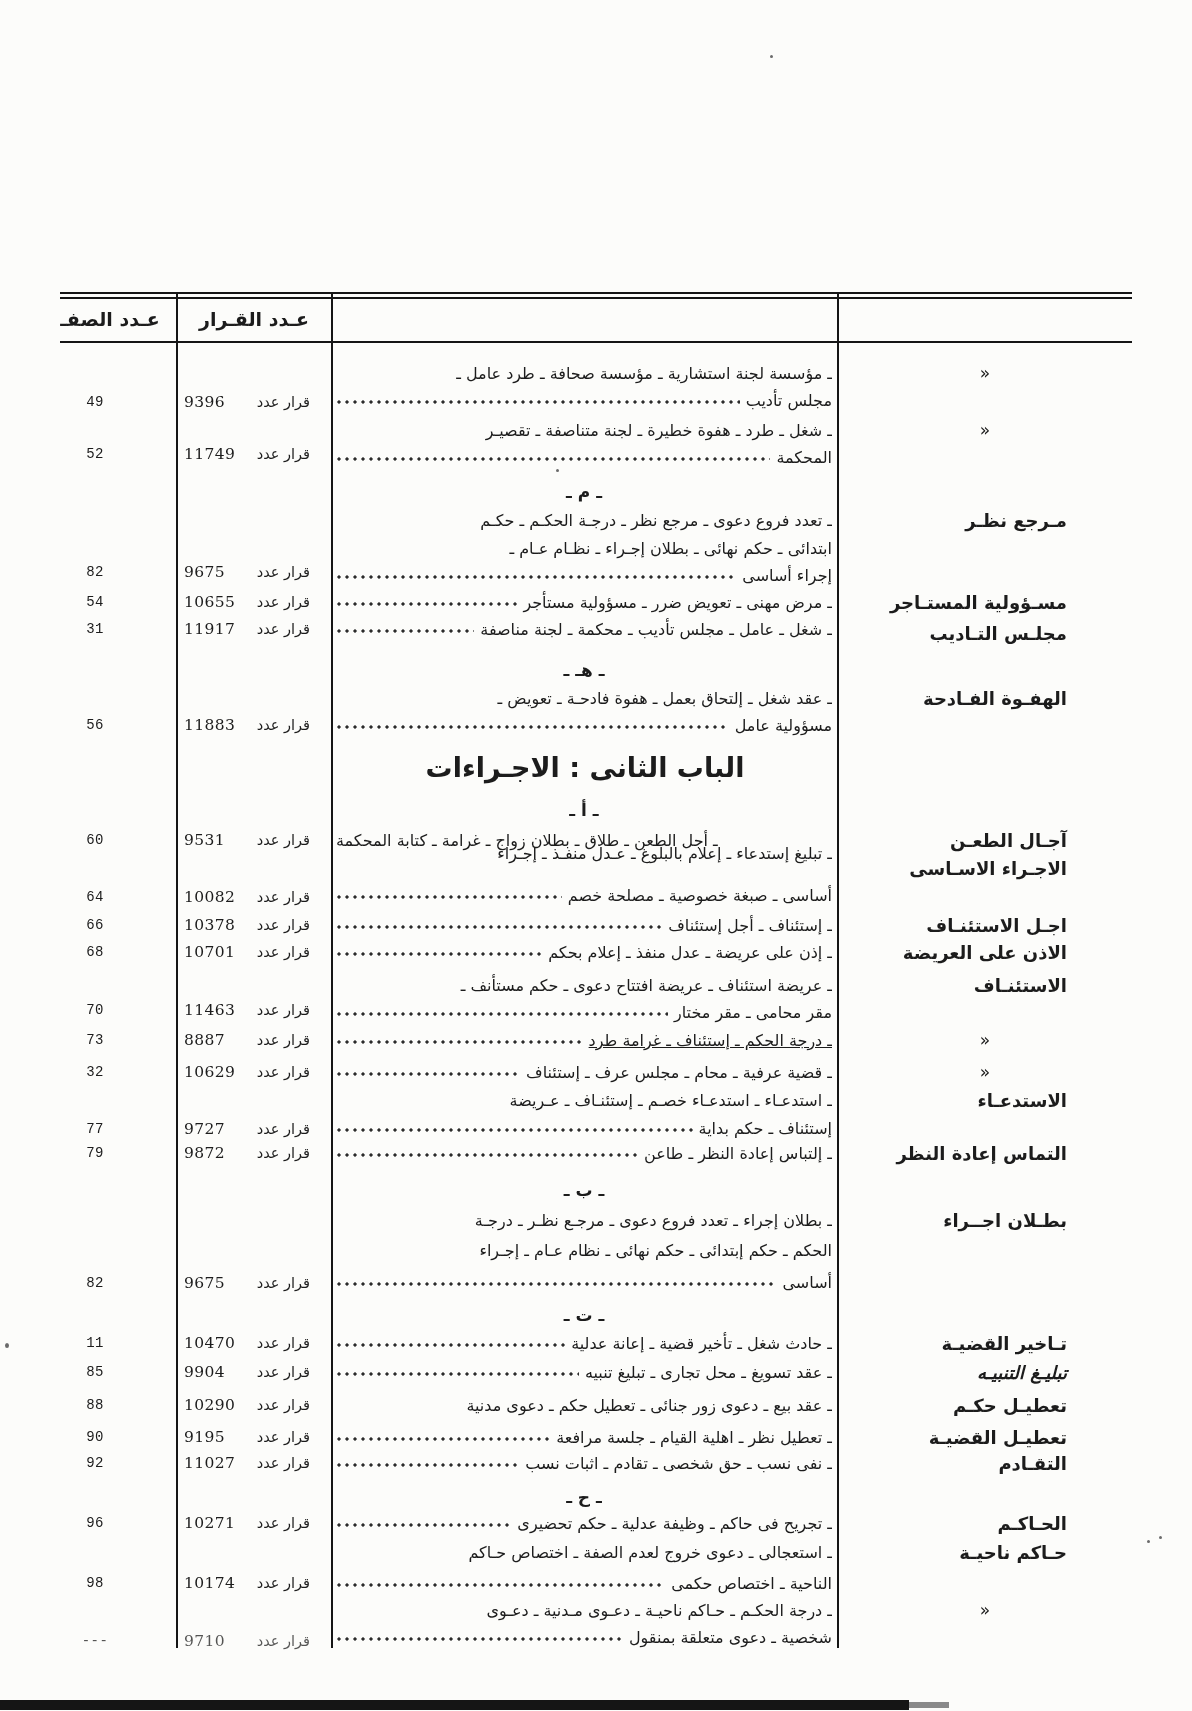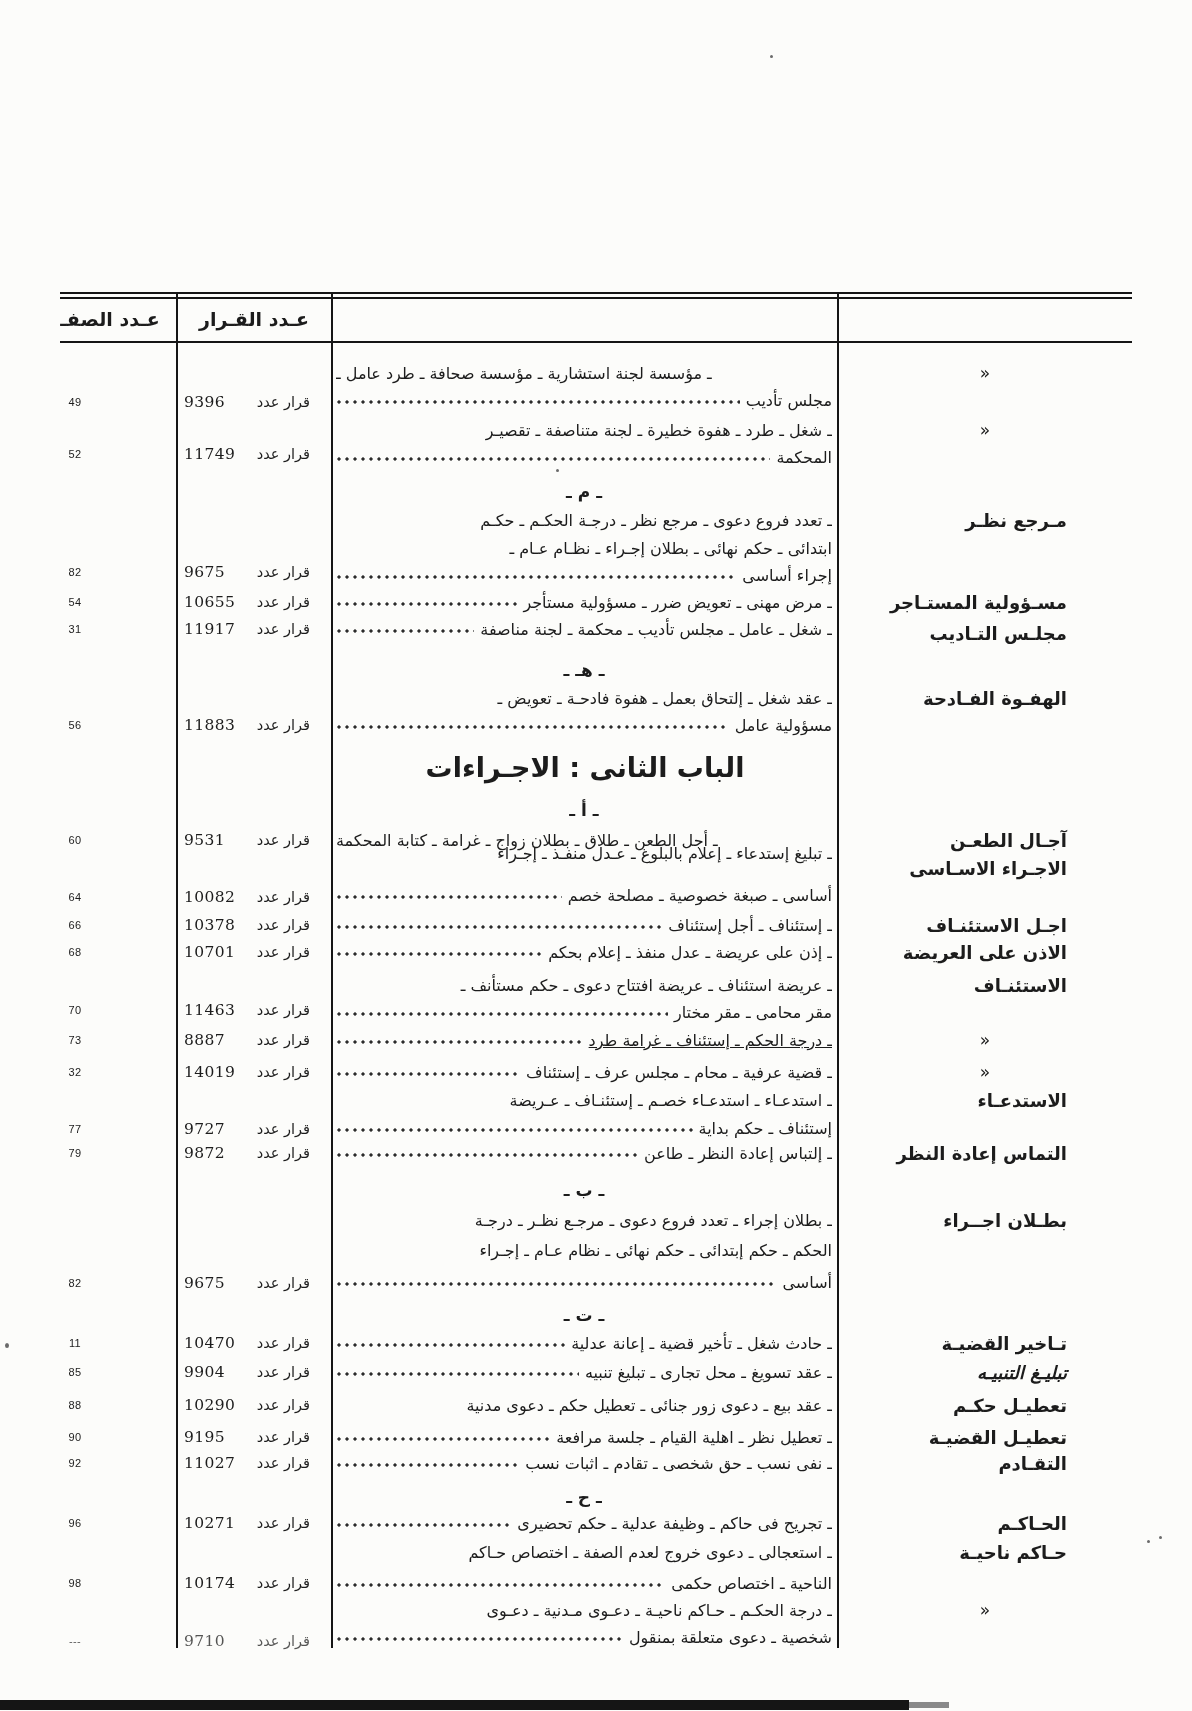--- a/index.html
+++ b/index.html
@@ -12,22 +12,22 @@
   .desc-line{position:absolute;left:336px;width:496px;height:26px;direction:rtl;display:flex;
              align-items:center;font-size:16px;white-space:nowrap;overflow:hidden;}
   .desc-line .txt{flex:0 0 auto;}
   .desc-line .lead{flex:1 1 auto;min-width:6px;height:26px;margin-right:6px;
         background-image:radial-gradient(circle at 3px 15px,#2b2b2b 1.35px,transparent 1.9px);
         background-repeat:repeat-x;background-size:8px 26px;}
   .decision{position:absolute;left:184px;width:126px;height:24px;direction:rtl;display:flex;
             justify-content:space-between;align-items:center;font-size:14.5px;white-space:nowrap;}
   .decision .num{font-family:"DejaVu Serif",serif;font-size:15.5px;letter-spacing:.4px;}
   .decision.cut,.page-num.cut{opacity:.75;}
-  .page-num{position:absolute;left:54px;width:42px;height:24px;display:flex;align-items:center;
-            justify-content:center;font-family:Liberation Sans, sans-serif;font-size:11px;letter-spacing:.4px;}
+  .page-num{position:absolute;left:74px;width:42px;height:24px;display:flex;align-items:center;
+            justify-content:center;font-family:Liberation Mono, monospace;font-size:14px;letter-spacing:.4px;}
   .key-label{position:absolute;left:845px;width:222px;height:28px;direction:rtl;display:flex;
              align-items:center;font-weight:bold;font-size:18px;white-space:nowrap;}
   .key-ditto{position:absolute;left:838px;width:294px;height:24px;display:flex;align-items:center;
              justify-content:center;font-size:17px;}
   .divider{position:absolute;left:336px;width:496px;height:26px;display:flex;align-items:center;
            justify-content:center;font-weight:bold;font-size:17px;direction:rtl;}
   .chapter{position:absolute;left:332px;width:506px;height:40px;display:flex;align-items:center;
            justify-content:center;font-weight:bold;font-size:27px;direction:rtl;}
   .speck{position:absolute;background:#6a6a6a;border-radius:50%;}
 </style>
@@ -50,21 +50,21 @@
   <div class="speck" style="left:770px;top:55px;width:3px;height:3px;"></div>
   <div class="speck" style="left:556px;top:469px;width:3px;height:3px;"></div>
   <div class="speck" style="left:5px;top:1343px;width:4px;height:5px;"></div>
   <div class="speck" style="left:1147px;top:1540px;width:3px;height:3px;"></div>
   <div class="speck" style="left:1159px;top:1536px;width:3px;height:3px;"></div>
 
   <div class="hdr" style="left:58px;top:305px;width:104px;height:28px;">عـدد الصفـ</div>
   <div class="hdr" style="left:180px;top:305px;width:148px;height:28px;">عـدد القـرار</div>
 
   <div id="rows">
-      <div class="desc-line" style="top: 360px; justify-content: flex-end;">
+      <div class="desc-line" style="top: 360px;">
         <span class="txt">ـ مؤسسة لجنة استشارية ـ مؤسسة صحافة ـ طرد عامل ـ</span>
       </div>
       <div class="desc-line" style="top: 387px;">
         <span class="txt">مجلس تأديب</span>
         <span class="lead"></span>
       </div>
       <div class="decision" style="top: 390px;">
         <span>قرار عدد</span>
         <span class="num">9396</span>
       </div>
@@ -200,21 +200,21 @@
         <span class="num">8887</span>
       </div>
       <div class="page-num" style="top: 1028px;">73</div>
       <div class="key-ditto" style="top: 1028px;">»</div>
       <div class="desc-line" style="top: 1059px;">
         <span class="txt">ـ قضية عرفية ـ محام ـ مجلس عرف ـ إستئناف</span>
         <span class="lead"></span>
       </div>
       <div class="decision" style="top: 1060px;">
         <span>قرار عدد</span>
-        <span class="num">14019</span>
+        <span class="num">10629</span>
       </div>
       <div class="page-num" style="top: 1060px;">32</div>
       <div class="key-ditto" style="top: 1060px;">»</div>
       <div class="desc-line" style="top: 1087px;">
         <span class="txt">ـ استدعـاء ـ استدعـاء خصـم ـ إستئنـاف ـ عـريضة</span>
       </div>
       <div class="desc-line" style="top: 1115px;">
         <span class="txt">إستئناف ـ حكم بداية</span>
         <span class="lead"></span>
       </div>

